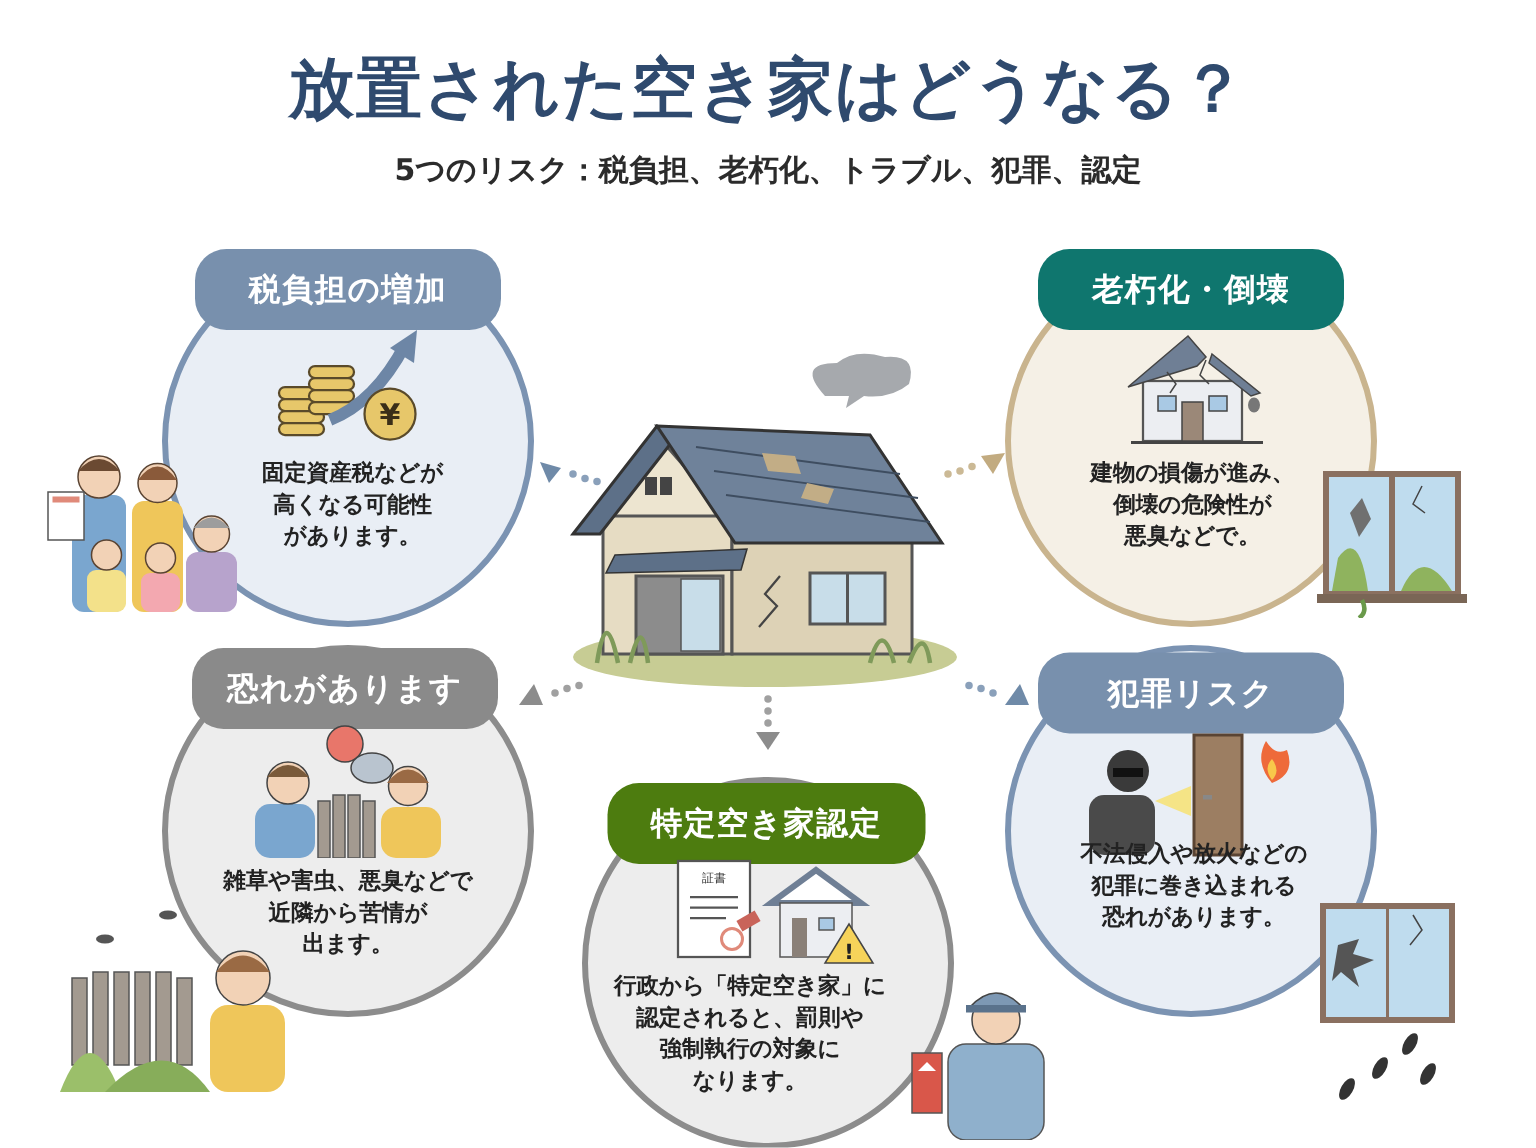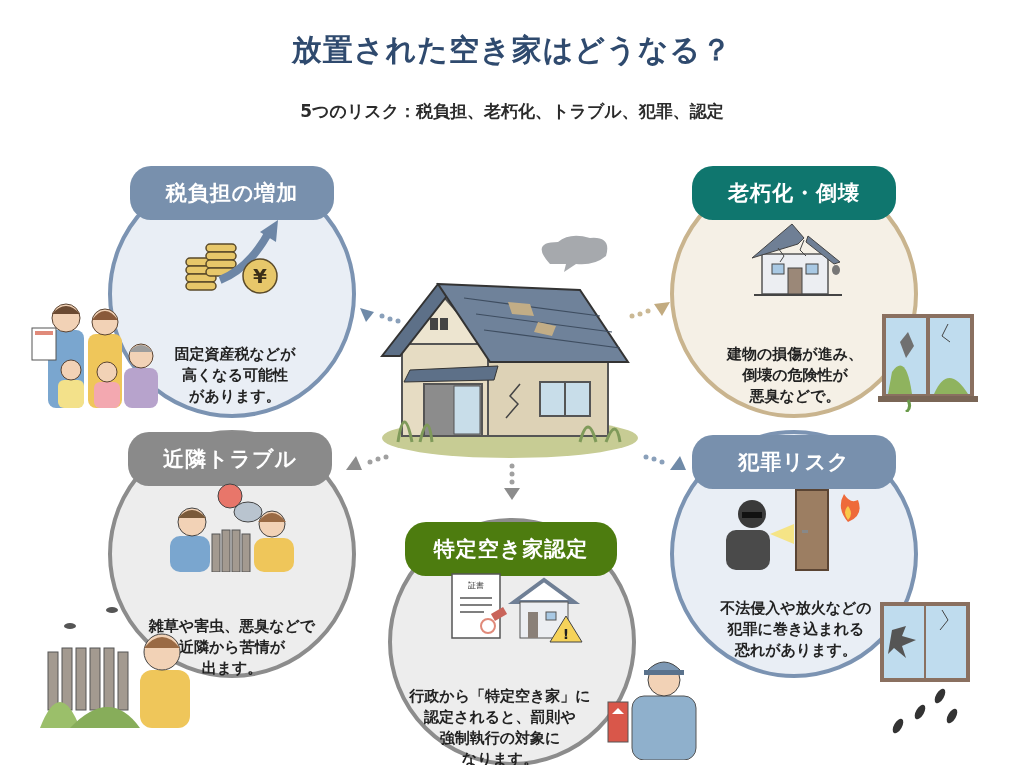--- a/index.html
+++ b/index.html
@@ -1,38 +1,38 @@
 <!DOCTYPE html>
 <html><head>
 <meta charset="utf-8">
 <style>
   * { box-sizing: border-box; margin: 0; padding: 0; }
   html, body { width: 1024px; height: 765px; background: #ffffff; overflow: hidden; }
   body { position: relative; font-family: "DejaVu Sans", "Liberation Sans", sans-serif; }
 
   .title {
     position: absolute; left: 0; top: 30px; width: 1024px; text-align: center;
-    font-size: 30px; font-weight: bold; color: #2f4a6e; letter-spacing: 1px;
+    font-size: 44px; font-weight: bold; color: #2f4a6e; letter-spacing: 1px;
   }
   .subtitle {
     position: absolute; left: 0; top: 100px; width: 1024px; text-align: center;
-    font-size: 17px; font-weight: bold; color: #2b2b2b;
+    font-size: 20px; font-weight: bold; color: #2b2b2b;
   }
 
   .circle {
     position: absolute; border-radius: 50%; border: 4px solid;
   }
   .pill {
     position: absolute; height: 54px; border-radius: 21px; color: #fff;
     font-size: 21px; font-weight: bold; display: flex; align-items: center; justify-content: center;
     letter-spacing: 1px;
   }
   .desc {
     position: absolute; text-align: center; font-size: 15px; font-weight: bold; color: #222;
-    line-height: 21px; white-space: pre-line; margin-top: 39px;
+    line-height: 21px; white-space: pre-line;
   }
 
   
   #tax-circle { left: 108px; top: 170px; width: 248px; height: 248px; background: #e9eef5; border-color: #7b93b2; }
   #tax-pill { left: 130px; top: 166px; width: 204px; background: #7890ad; }
   #tax-desc { left: 150px; top: 305px; width: 170px; }
 
   
   #aging-circle { left: 670px; top: 170px; width: 248px; height: 248px; background: #f5f0e6; border-color: #c9b48e; }
   #aging-pill { left: 692px; top: 166px; width: 204px; background: #0f766e; }
@@ -124,21 +124,21 @@
   <rect x="52" y="6" width="40" height="76" fill="#bfdcee"></rect>
   <path d="M22 30 L30 20 L36 34 L28 46 Z" fill="#707070"></path>
   <path d="M70 12 L64 24 L72 30" stroke="#444" fill="none"></path>
   <path d="M14 60 Q28 40 34 82 L10 82 Z" fill="#8fb35e"></path>
   <path d="M56 82 Q70 50 90 82 Z" fill="#8fb35e"></path>
   <rect x="0" y="84" width="100" height="6" fill="#7a6656"></rect>
   <path d="M30 88 Q34 96 28 100" stroke="#6a9a4a" stroke-width="3" fill="none"></path>
 </svg>
 
 <div class="circle" id="nb-circle"></div>
-<div class="pill" id="nb-pill">近隣トラブル</div>
+<div class="pill" id="nb-pill">恐れがあります</div>
 <svg class="illus" style="left:150px;top:482px" width="160" height="90" viewBox="0 0 160 90">
   <circle cx="80" cy="14" r="12" fill="#e8766a" stroke="#444"></circle>
   <ellipse cx="98" cy="30" rx="14" ry="10" fill="#b9c4cf" stroke="#444"></ellipse>
   <rect x="20" y="54" width="40" height="36" rx="10" fill="#7aa6cf"></rect>
   <circle cx="42" cy="40" r="14" fill="#f2d2b6" stroke="#444"></circle>
   <path d="M28 36 Q42 20 56 36" fill="#7a5a3a"></path>
   <g fill="#a39a90" stroke="#555">
     <rect x="62" y="52" width="8" height="38"></rect>
       <rect x="72" y="48" width="8" height="42"></rect>
     <rect x="82" y="48" width="8" height="42"></rect>

